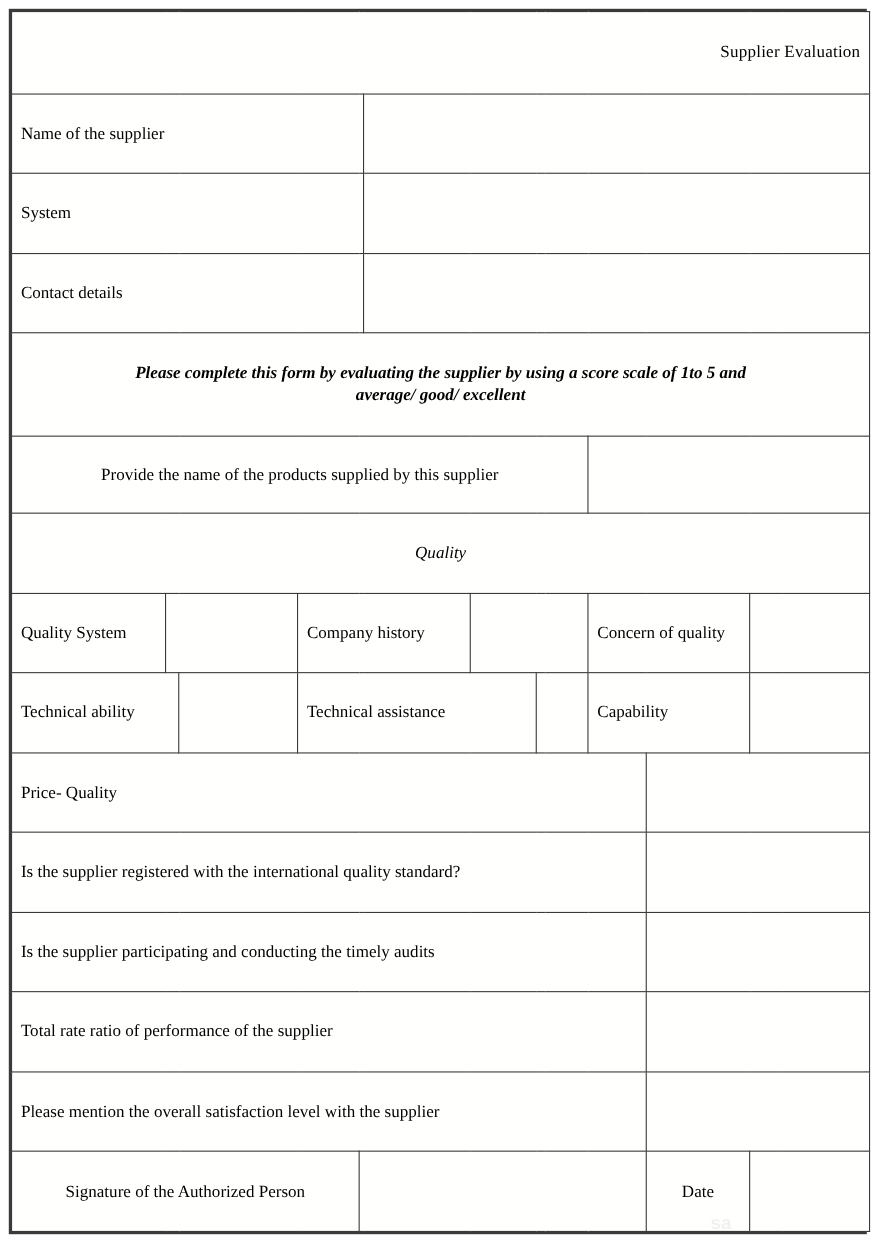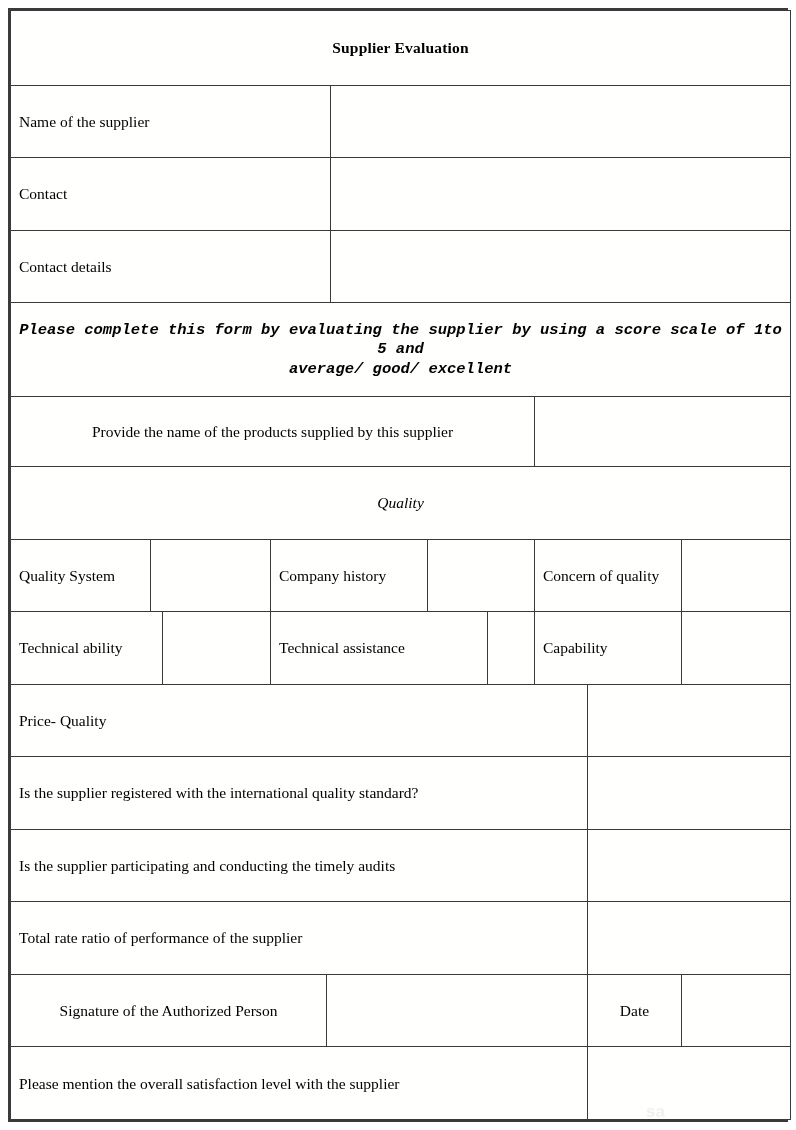--- a/index.html
+++ b/index.html
@@ -49,36 +49,35 @@
   }
   td.fill-label {
     background: #cbdcf4;
   }
   td.fill-blank {
     background: #fefefe;
   }
 
   
   td.title-cell {
-    text-align: center;
-    font-weight: bold;
+    text-align: right;
+    font-weight: normal;
     font-size: 23px;
     letter-spacing: .2px;
     padding: 0;
   }
 
   
   td.instruction-cell {
     text-align: center;
     font-style: italic;
     font-weight: bold;
     font-size: 16px;
     line-height: 1.75;
     padding: 4px 18px;
-    font-family: Liberation Mono, monospace;
   }
 
   
   td.section-cell {
     text-align: center;
     font-style: italic;
     font-weight: normal;
     font-size: 17px;
   }
 
@@ -134,21 +133,21 @@
     <tbody>
         <tr>
       <td class="fill-head title-cell" colspan="13" style="height:62px">Supplier Evaluation</td>
     </tr>
 
     <tr>
       <td class="fill-label pad-left" colspan="5" style="height:60px">Name of the supplier</td>
       <td class="fill-blank" colspan="8"></td>
     </tr>
     <tr>
-      <td class="fill-label pad-left" colspan="5" style="height:60px">Contact</td>
+      <td class="fill-label pad-left" colspan="5" style="height:60px">System</td>
       <td class="fill-blank" colspan="8"></td>
     </tr>
     <tr>
       <td class="fill-label pad-left" colspan="5" style="height:60px">Contact details</td>
       <td class="fill-blank" colspan="8"></td>
     </tr>
 
     <tr>
       <td class="instruction-cell" colspan="13" style="height:78px">
         <div>Please complete this form by evaluating the supplier by using a score scale of 1to 5 and</div>
@@ -193,27 +192,27 @@
     </tr>
     <tr>
       <td class="fill-label pad-left" colspan="10" style="height:60px">Is the supplier participating and conducting the timely audits</td>
       <td class="fill-blank" colspan="3"></td>
     </tr>
     <tr>
       <td class="fill-label pad-left" colspan="10" style="height:60px">Total rate ratio of performance of the supplier</td>
       <td class="fill-blank" colspan="3"></td>
     </tr>
     <tr>
+      <td class="fill-label pad-left" colspan="10" style="height:60px">Please mention the overall satisfaction level with the supplier</td>
+      <td class="fill-blank" colspan="3"></td>
+    </tr>
+
+    <tr>
       <td class="fill-label signature-cell" colspan="4" style="height:60px">Signature of the Authorized Person</td>
       <td class="fill-blank" colspan="6"></td>
       <td class="fill-label date-cell" colspan="1">Date</td>
       <td class="fill-blank" colspan="2"></td>
     </tr>
-
-    <tr>
-      <td class="fill-label pad-left" colspan="10" style="height:60px">Please mention the overall satisfaction level with the supplier</td>
-      <td class="fill-blank" colspan="3"></td>
-    </tr>
   </tbody>
     </table>
 
   <div id="watermark">sa</div>
 </div>
 
 </body></html>

